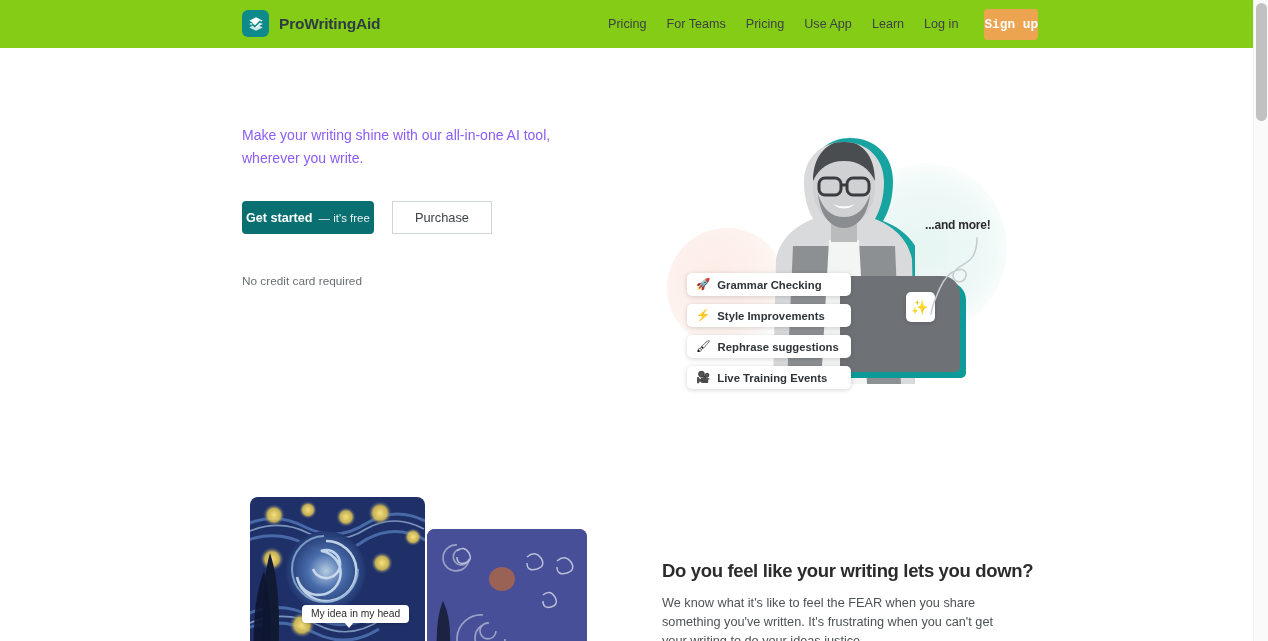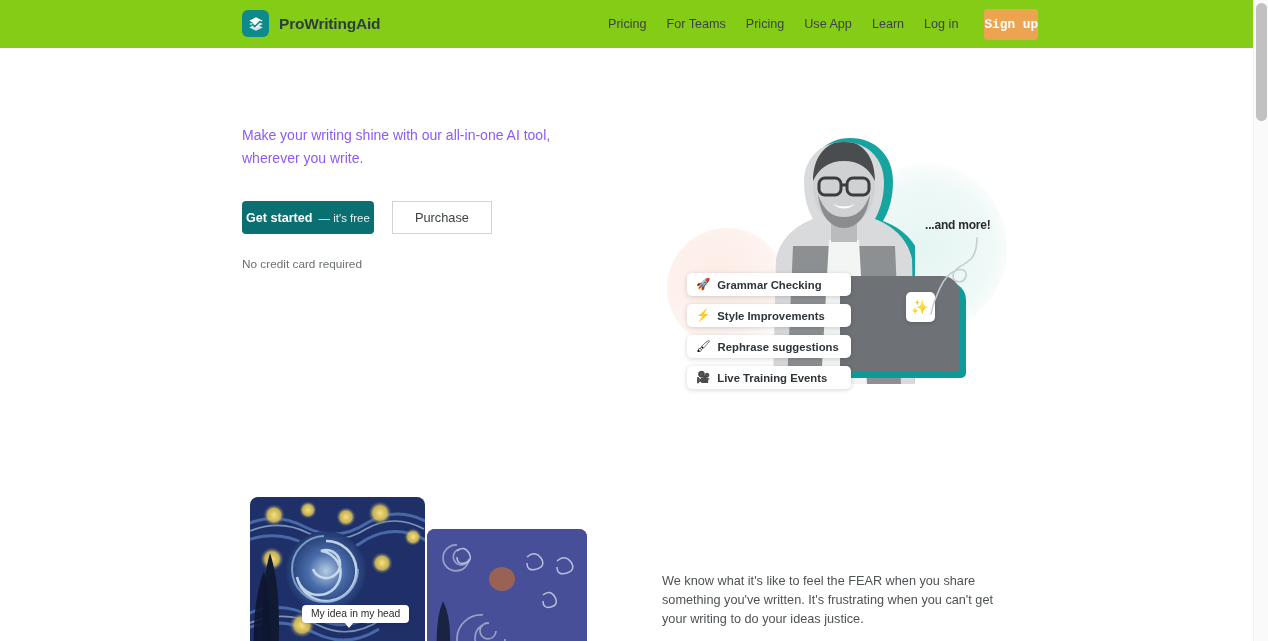--- a/index.html
+++ b/index.html
@@ -145,21 +145,21 @@
     border:1px solid #cfd4d6;
     border-radius:0;
     height:33px;
     padding:0 22px;
     font-size:12.8px;
     cursor:pointer;
     font-family:"Liberation Sans", sans-serif;
     white-space:nowrap;
   }
   .hero-note {
-    margin-top:23px;
+    margin-top:40px;
     font-size:11.8px;
     color:#6a6f72;
   }
 
   
   .hero-art {
     position:absolute; left:655px; top:60px;
     width:400px; height:330px;
   }
   .art-blob-peach {
@@ -492,20 +492,21 @@
               <path d="M130 32 q8 -7 14 1 q5 8 -4 11 q-10 3 -10 -6"></path>
               <path d="M116 66 q7 -6 12 2 q4 8 -4 10 q-8 2 -8 -6"></path>
             </g>
             <ellipse cx="75" cy="50" rx="13" ry="12" fill="#b5683f" opacity="0.75"></ellipse>
             <path d="M10 128 q-2 -38 6 -56 q10 20 6 56 z" fill="#1b2242"></path>
           </svg>
         </div>
       </div>
 
       <div class="lower-text">
+        <h2 class="lower-title">Do you feel like your writing lets you down?</h2>
         <p class="lower-body">We know what it's like to feel the FEAR when you share something you've written. It's frustrating when you can't get your writing to do your ideas justice.</p>
       </div>
     </section>
 
   </div>
 
   <div class="scrollbar-track">
     <div class="scrollbar-thumb"></div>
   </div>
 </div>

